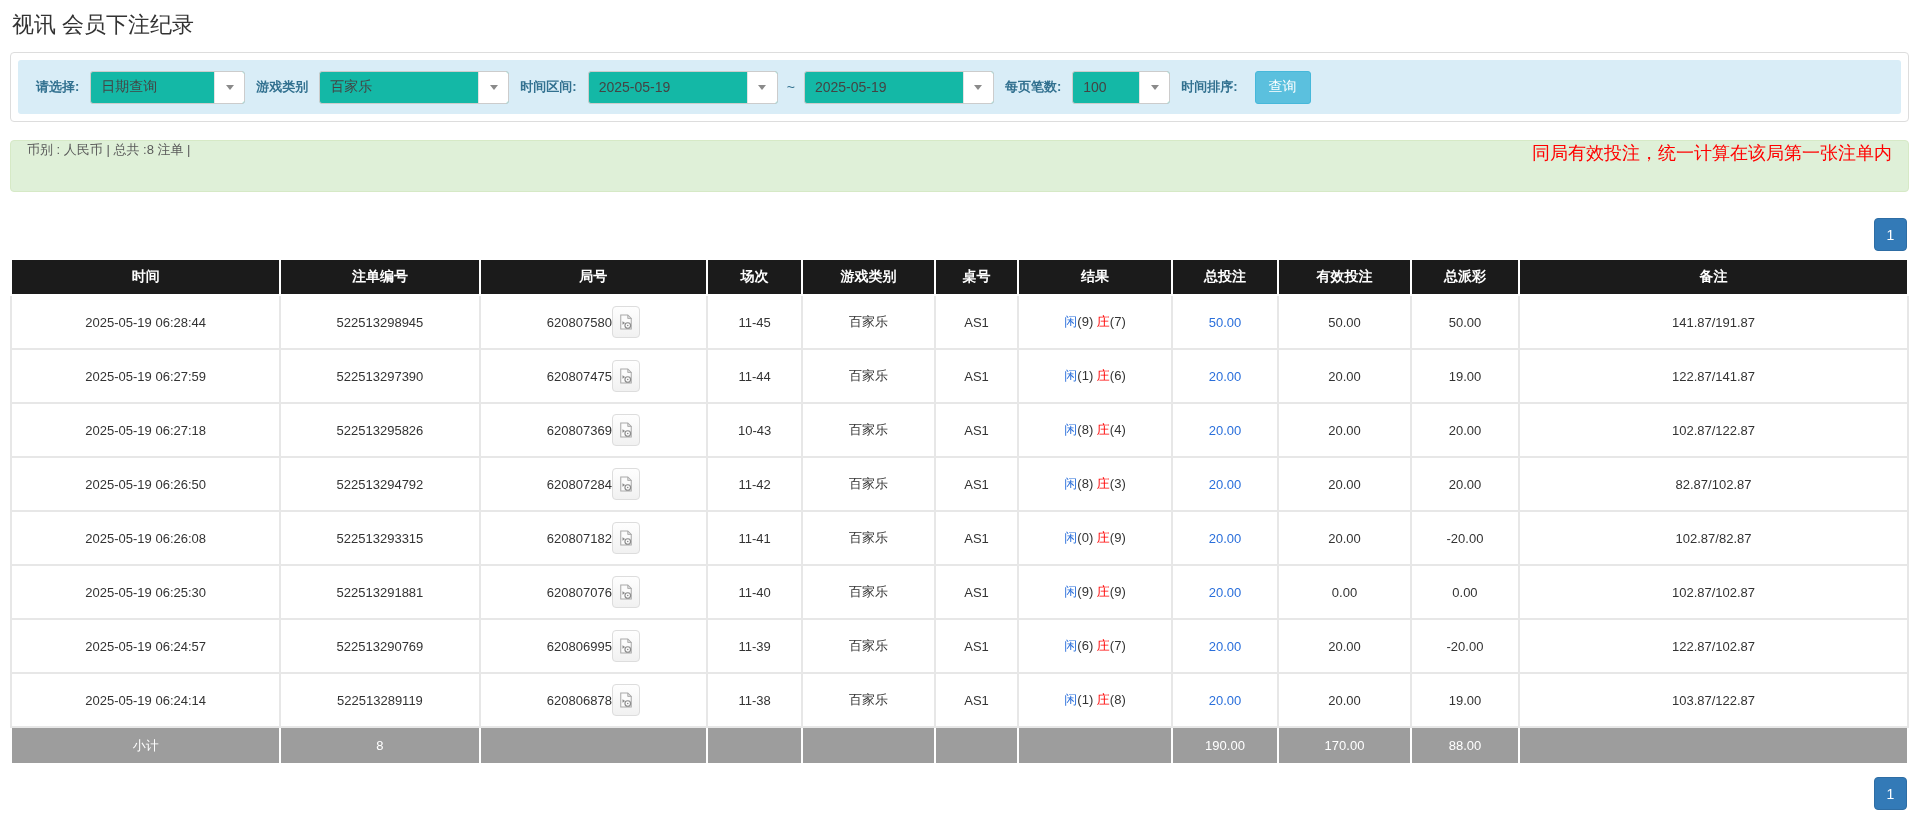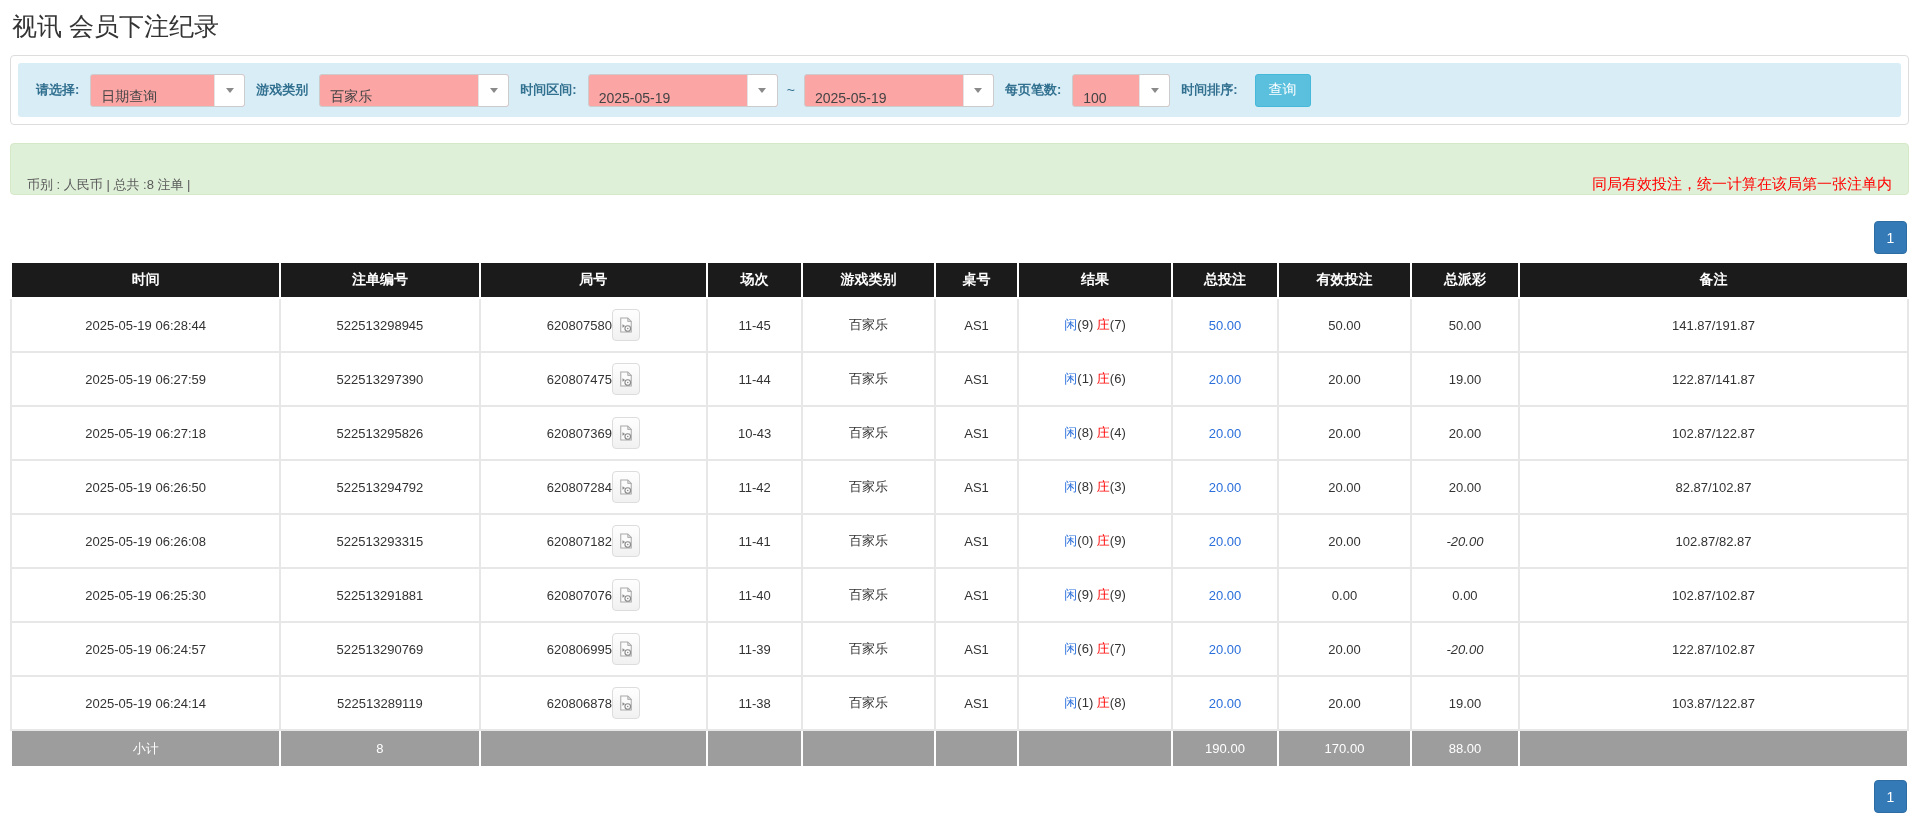--- a/index.html
+++ b/index.html
@@ -12,52 +12,52 @@
     --btn-info:#5bc0de;
     --page-btn:#337ab7;
   }
   *{box-sizing:border-box;}
   html,body{margin:0;padding:0;}
   body{
     width:1919px;height:820px;overflow:hidden;background:#fff;
     font-family:"Liberation Sans","DejaVu Sans",sans-serif;color:#333;
   }
   .page{padding:0 10px;}
-  .page-title{font-size:25px;font-weight:400;color:#333;margin:10px 0 12px 2px;}
+  .page-title{font-size:22px;font-weight:400;color:#333;margin:10px 0 12px 2px;}
   
   .filter-panel{
     border:1px solid #ddd;border-radius:4px;background:#fff;padding:7px;margin-bottom:18px;
   }
   .filter-bar{
     background:var(--info-bg);border-radius:3px;height:54px;
     display:flex;align-items:center;padding:0 14px;gap:7px;
   }
   .filter-label{font-size:13px;font-weight:bold;color:#31708f;white-space:nowrap;margin:8px 4px;}
   .select{
-    background:#fca5a5;border:1px solid #ccc;border-radius:3px;height:33px;
-    display:flex;align-items:flex-end;cursor:pointer;overflow:hidden;
+    background:#14b8a6;border:1px solid #ccc;border-radius:3px;height:33px;
+    display:flex;align-items:center;cursor:pointer;overflow:hidden;
   }
   .select .sel-text{flex:1;padding:0 10px;font-size:14px;color:#444;white-space:nowrap;overflow:hidden;}
   .select .caret-box{
     width:30px;height:100%;display:flex;align-items:center;justify-content:center;
     border-left:1px solid #e3e3e3;background:#fff;
   }
   .caret{width:0;height:0;border-left:4px solid transparent;border-right:4px solid transparent;border-top:5px solid #8a8a8a;}
   .tilde{font-size:14px;color:#31708f;margin:0 2px;}
   .btn-search{
     background:var(--btn-info);border:1px solid #46b8da;color:#fff;border-radius:3px;
     height:33px;min-width:48px;padding:0 13px;font-size:14px;cursor:pointer;margin-left:6px;
   }
   
   .summary-bar{
     background:var(--success-bg);border:1px solid #d6e9c6;border-radius:4px;height:52px;
-    display:flex;align-items:flex-end;justify-content:space-between;padding:0 16px;margin-bottom:26px;
+    display:flex;align-items:flex-start;justify-content:space-between;padding:0 16px;margin-bottom:26px;
   }
   .summary-left{font-size:13px;color:#5a5a5a;}
-  .summary-right{font-size:15px;color:var(--accent-red);margin-left:9px;}
+  .summary-right{font-size:18px;color:var(--accent-red);margin-left:9px;}
   
   .pager-row{display:flex;justify-content:flex-end;margin:0 2px 7px 0;}
   .page-btn{
     width:33px;height:33px;background:var(--page-btn);border:1px solid #2e6da4;border-radius:4px;
     color:#fff;font-size:14px;display:flex;align-items:center;justify-content:center;cursor:pointer;
   }
   .pager-bottom{margin-top:12px;}
   
   table.records{width:100%;border-collapse:collapse;table-layout:fixed;}
   table.records th{
@@ -67,21 +67,21 @@
   table.records tbody td{
     height:54px;border:2px solid #e7e7e7;text-align:center;font-size:13px;color:#333;
     padding:0 4px;background:#fff;
   }
   table.records tr.footer-row td{
     background:var(--footer-bg);color:#fff;border:2px solid #fff;height:37px;font-size:13px;
   }
   .result-player{color:var(--link-blue);}
   .result-banker{color:var(--accent-red);}
   .amount-link{color:var(--link-blue);cursor:pointer;}
-  .neg{color:var(--accent-red);font-style:italic;}
+  .neg{color:var(--accent-red);}
   .round-cell{display:inline-flex;align-items:center;gap:0;}
   .video-btn{
     width:28px;height:32px;border:1px solid #ddd;border-radius:4px;cursor:pointer;
     background:linear-gradient(#fefefe,#f1f1f1);display:inline-flex;align-items:center;justify-content:center;
   }
 </style>
 </head>
 <body>
 
 <div class="page">

